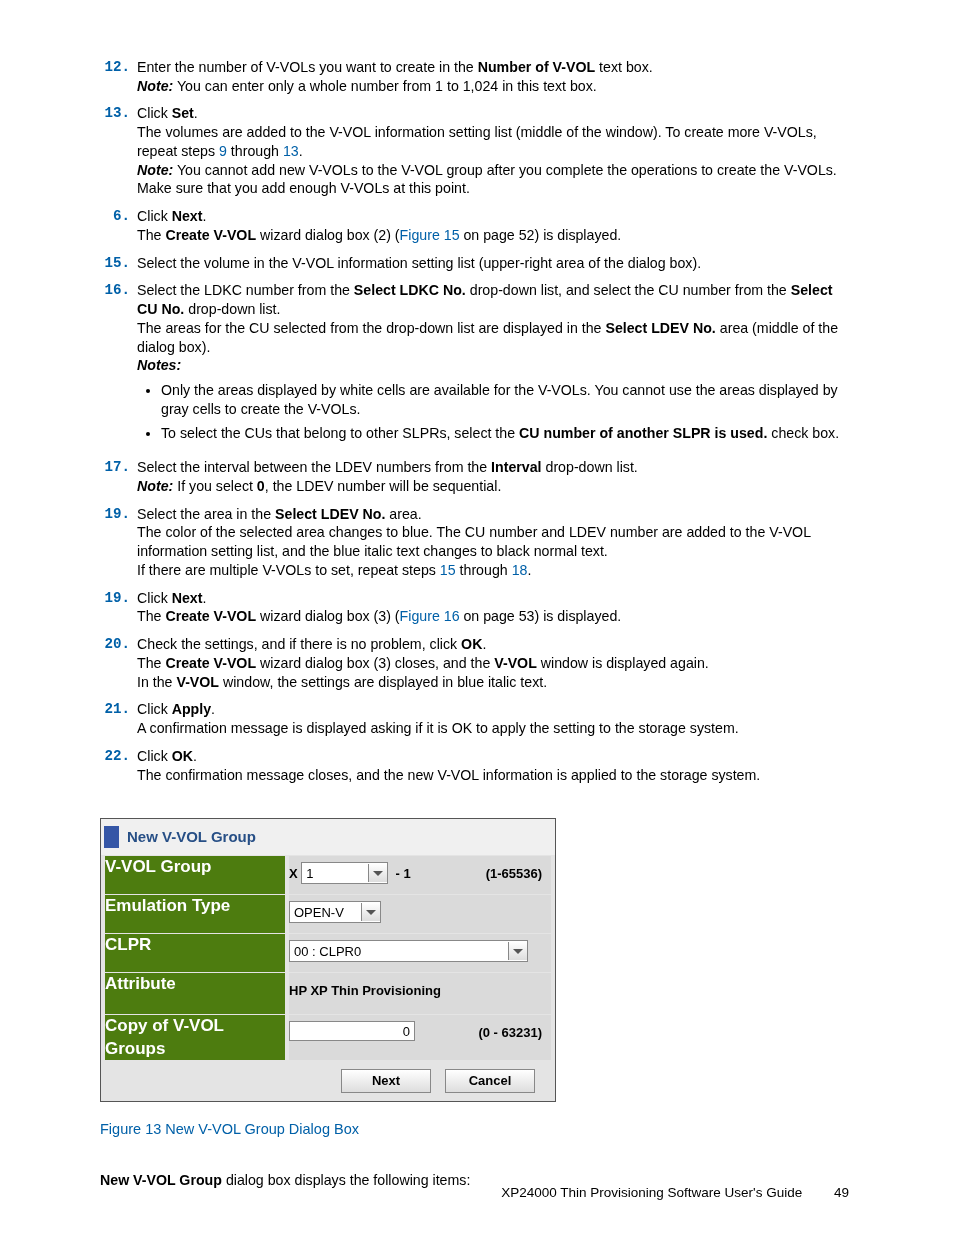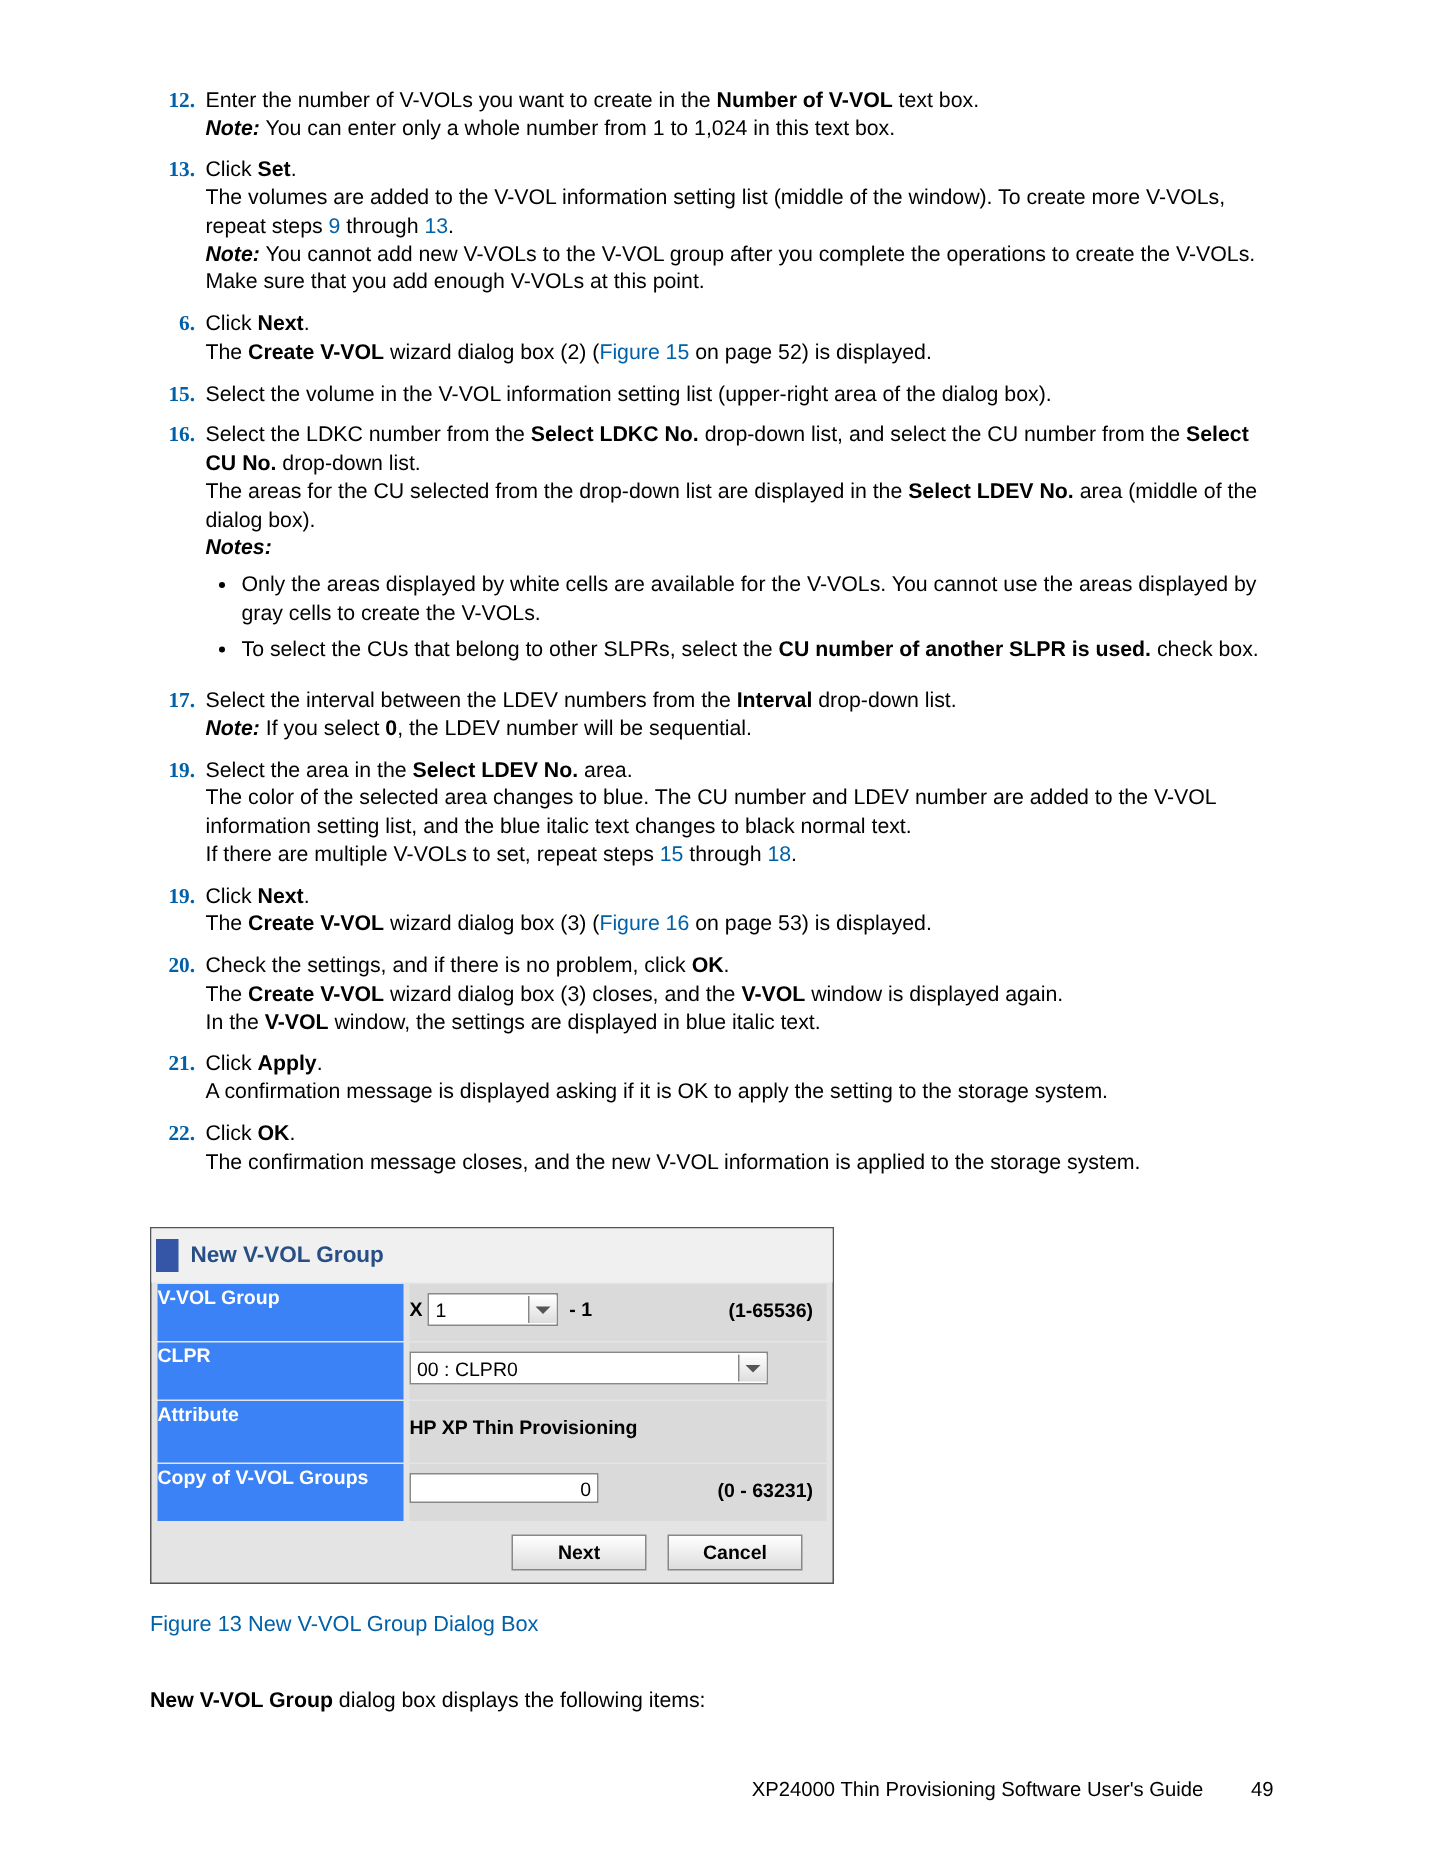--- a/index.html
+++ b/index.html
@@ -1,31 +1,31 @@
 <!DOCTYPE html>
 <html><head>
 <meta charset="utf-8">
 <style>
 body{margin:0;background:#fff;font-family:Arial,Helvetica,sans-serif;font-size:14.2px;color:#000;line-height:1.32}
 .page{width:954px;height:1235px;box-sizing:border-box;padding:58px 105px 30px 100px;position:relative}
 .ol{list-style:none;padding:0;margin:0}
 .li{display:flex;margin:0 0 9px 0}
-.num{width:30px;text-align:right;color:#0060a8;font-weight:700;font-family:Liberation Serif, serif;flex-shrink:0;margin-right:7px}
+.num{width:30px;text-align:right;color:#0060a8;font-weight:700;font-family:Liberation Mono, monospace;flex-shrink:0;margin-right:7px}
 .body{flex:1}
 b{font-weight:700}
 .link{color:#0060a8}
 .noteslabel{font-style:italic;font-weight:700}
 .sub{list-style:disc;margin:2px 0 2px 24px;padding:0}
 .sub li{margin:6px 0}
 .dialog{width:454px;border:1px solid #555;margin-top:34px;background:#e4e4e4;font-family:Arial}
 .dlg-hd{background:#f0f0f0;padding:7px 3px;font-weight:700;color:#274f86;font-size:15px;display:flex;align-items:center}
 .dlg-hd .bar{display:inline-block;width:15px;height:22px;background:#3556a6;margin-right:8px}
 .dlg-tbl{width:100%;border-collapse:separate;border-spacing:4px 1px;margin:0}
 .dlg-tbl td{padding:0;height:32px;vertical-align:top}
-.lab{width:164px;background:#3b82f6;color:#fff;font-weight:700;font-size:13px;padding:6px 7px}
+.lab{width:180px;background:#4d7c0f;color:#fff;font-weight:700;font-size:17px;padding:6px 7px}
 .cell{background:#dadada;padding:3px 8px;font-size:13px;position:relative}
 .sel{display:inline-flex;align-items:center;border:1px solid #888;background:#fff;height:20px}
 .sel input{border:0;height:18px;padding:0 4px;font-size:13px;outline:none;width:58px}
 .sel .arr{width:18px;height:18px;border-left:1px solid #888;display:flex;align-items:center;justify-content:center;background:linear-gradient(#fff,#ddd)}
 .sel .arr:after{content:"";border:5px solid transparent;border-top-color:#555;margin-top:5px}
 .hint{position:absolute;right:9px;font-weight:700;top:9px}
 .txtin{border:1px solid #888;background:#fff;height:18px;width:116px;text-align:right;padding:0 4px;font-size:13px}
 .btnrow{text-align:right;padding:8px}
 .btn{display:inline-block;width:88px;height:22px;border:1px solid #888;background:linear-gradient(#fff,#ddd);text-align:center;font-weight:700;font-size:13px;line-height:22px;margin-left:10px}
 .figcap{color:#0060a8;font-weight:400;margin-top:18px;font-size:14.5px}
@@ -100,20 +100,29 @@
     <b>X</b>
     <span class="sel">
                 <input value="1" style="">
                 <span class="arr"></span>
               </span>
     &nbsp;<b>- 1</b>
     <span class="hint">(1-65536)</span>
    </td>
   </tr>
   <tr>
+   <td class="lab">Emulation Type</td>
+   <td class="cell" style="padding-top:6px">
+    <span class="sel">
+                <input style="width: 63px;" value="OPEN-V">
+                <span class="arr"></span>
+              </span>
+   </td>
+  </tr>
+  <tr>
    <td class="lab">CLPR</td>
    <td class="cell" style="padding-top:6px">
     <span class="sel">
                 <input style="width: 210px;" value="00 : CLPR0">
                 <span class="arr"></span>
               </span>
    </td>
   </tr>
   <tr>
    <td class="lab">Attribute</td>

